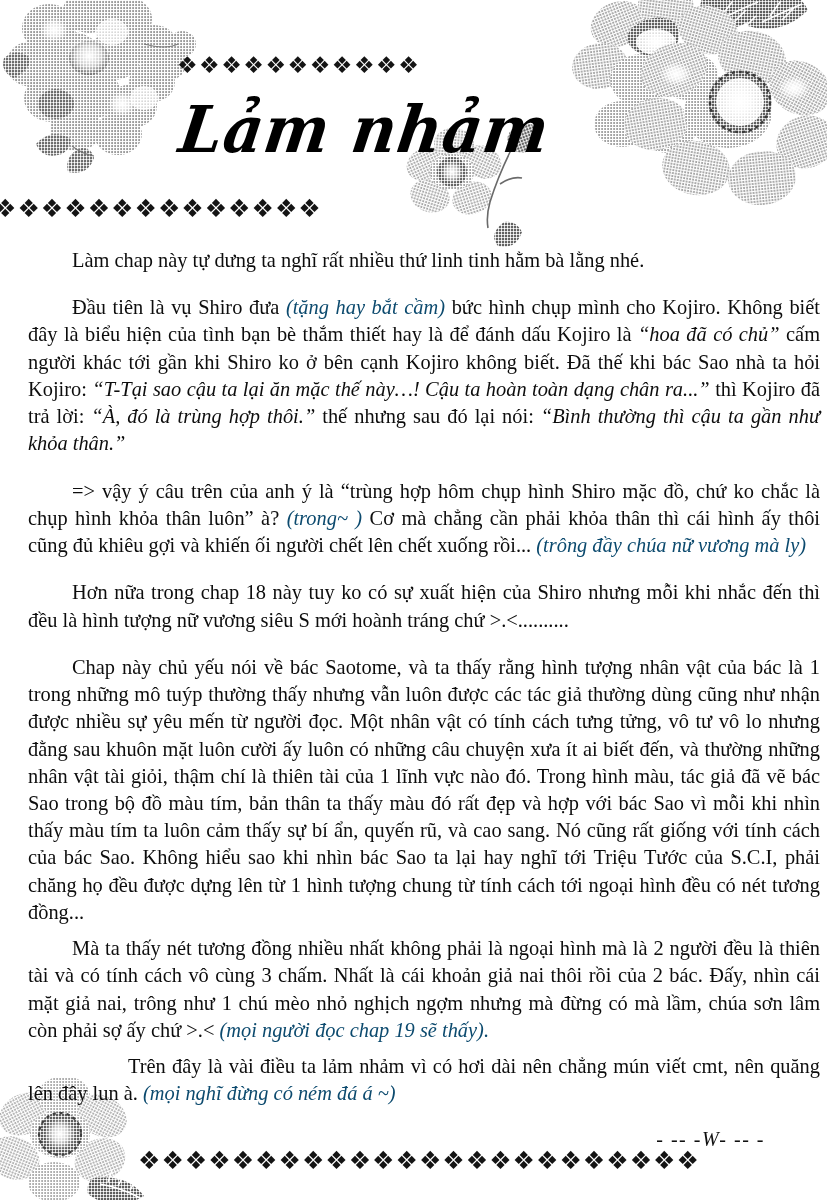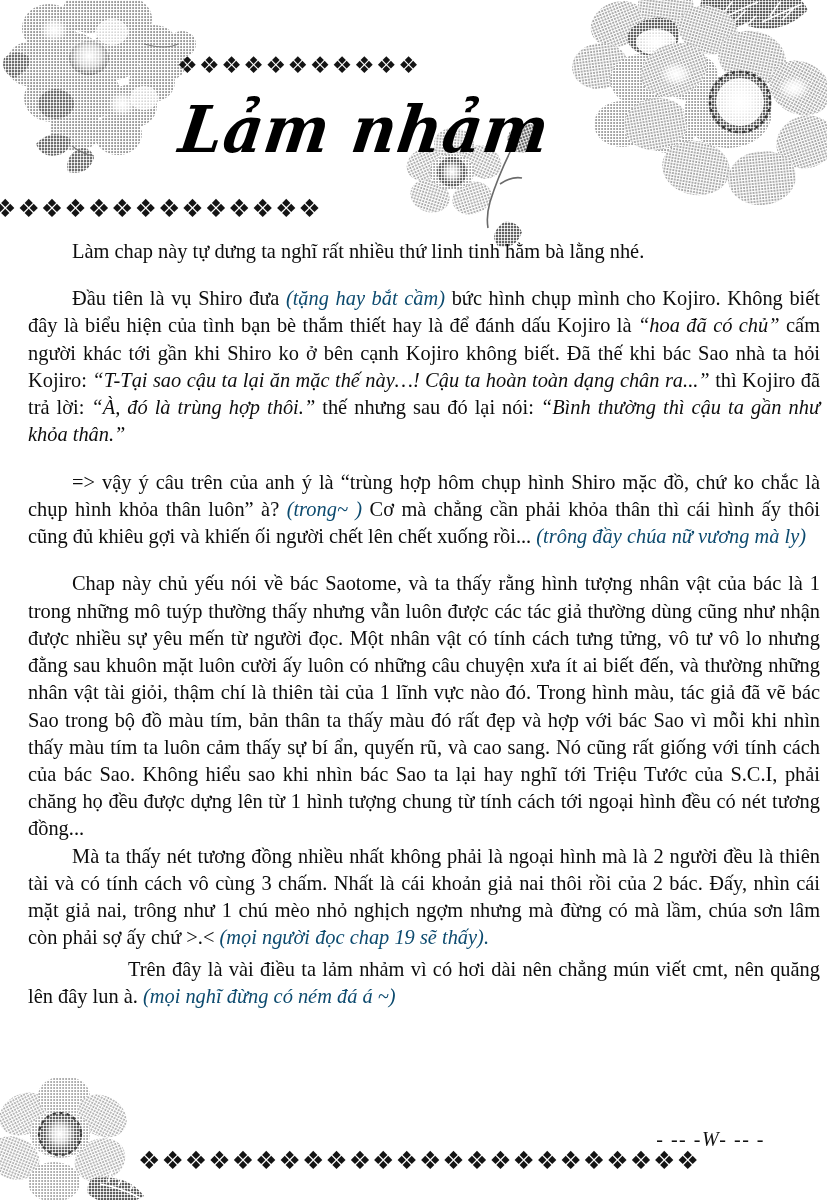--- a/index.html
+++ b/index.html
@@ -84,21 +84,21 @@
     left: 28px;
     top: 238px;
     width: 792px;
     font-size: 20.4px;
     line-height: 1.335;
     text-align: justify;
     text-justify: inter-word;
     color: #0d0d0d;
   }
   #body-text p {
-    margin: 0 0 20px 0;
+    margin: 9px 0 20px 0;
     text-indent: 44px;
     font-family: Liberation Serif, serif;
   }
   #body-text p.last-block {
     margin-bottom: 4px;
   }
   .g {               
     color: #0c4a6e;
     font-style: italic;
   }
@@ -349,20 +349,23 @@
     </p>
 
     <p>
       <span>Đầu tiên là vụ Shiro đưa </span><span class="g">(tặng hay bắt cầm)</span><span> bức hình chụp mình cho Kojiro. Không biết đây là biểu hiện của tình bạn bè thắm thiết hay là để đánh dấu Kojiro là </span><span class="i">“hoa đã có chủ”</span><span> cấm người khác tới gần khi Shiro ko ở bên cạnh Kojiro không biết. Đã thế khi bác Sao nhà ta hỏi Kojiro: </span><span class="i">“T-Tại sao cậu ta lại ăn mặc thế này…! Cậu ta hoàn toàn dạng chân ra...”</span><span> thì Kojiro đã trả lời: </span><span class="i">“À, đó là trùng hợp thôi.”</span><span> thế nhưng sau đó lại nói: </span><span class="i">“Bình thường thì cậu ta gần như khỏa thân.”</span>
     </p>
 
     <p>
       <span>=&gt; vậy ý câu trên của anh ý là “trùng hợp hôm chụp hình Shiro mặc đồ, chứ ko chắc là chụp hình khỏa thân luôn” à? </span><span class="g">(trong~ )</span><span> Cơ mà chẳng cần phải khỏa thân thì cái hình ấy thôi cũng đủ khiêu gợi và khiến ối người chết lên chết xuống rồi... </span><span class="g">(trông đầy chúa nữ vương mà ly)</span>
     </p>
 
+    <p>
+      <span>Hơn nữa trong chap 18 này tuy ko có sự xuất hiện của Shiro nhưng mỗi khi nhắc đến thì đều là hình tượng nữ vương siêu S mới hoành tráng chứ &gt;.&lt;..........</span>
+    </p>
 
     <p style="margin-bottom:0">
       <span>Chap này chủ yếu nói về bác Saotome, và ta thấy rằng hình tượng nhân vật của bác là 1 trong những mô tuýp thường thấy nhưng vẫn luôn được các tác giả thường dùng cũng như nhận được nhiều sự yêu mến từ người đọc. Một nhân vật có tính cách tưng tửng, vô tư vô lo nhưng đằng sau khuôn mặt luôn cười ấy luôn có những câu chuyện xưa ít ai biết đến, và thường những nhân vật tài giỏi, thậm chí là thiên tài của 1 lĩnh vực nào đó. Trong hình màu, tác giả đã vẽ bác Sao trong bộ đồ màu tím, bản thân ta thấy màu đó rất đẹp và hợp với bác Sao vì mỗi khi nhìn thấy màu tím ta luôn cảm thấy sự bí ẩn, quyến rũ, và cao sang. Nó cũng rất giống với tính cách của bác Sao. Không hiểu sao khi nhìn bác Sao ta lại hay nghĩ tới Triệu Tước của S.C.I, phải chăng họ đều được dựng lên từ 1 hình tượng chung từ tính cách tới ngoại hình đều có nét tương đồng...</span>
     </p>
 
     <p class="last-block">
       <span>Mà ta thấy nét tương đồng nhiều nhất không phải là ngoại hình mà là 2 người đều là thiên tài và có tính cách vô cùng 3 chấm. Nhất là cái khoản giả nai thôi rồi của 2 bác. Đấy, nhìn cái mặt giả nai, trông như 1 chú mèo nhỏ nghịch ngợm nhưng mà đừng có mà lầm, chúa sơn lâm còn phải sợ ấy chứ &gt;.&lt; </span><span class="g">(mọi người đọc chap 19 sẽ thấy)</span><span class="g">.</span>
     </p>
 
     <p id="para-closing">

